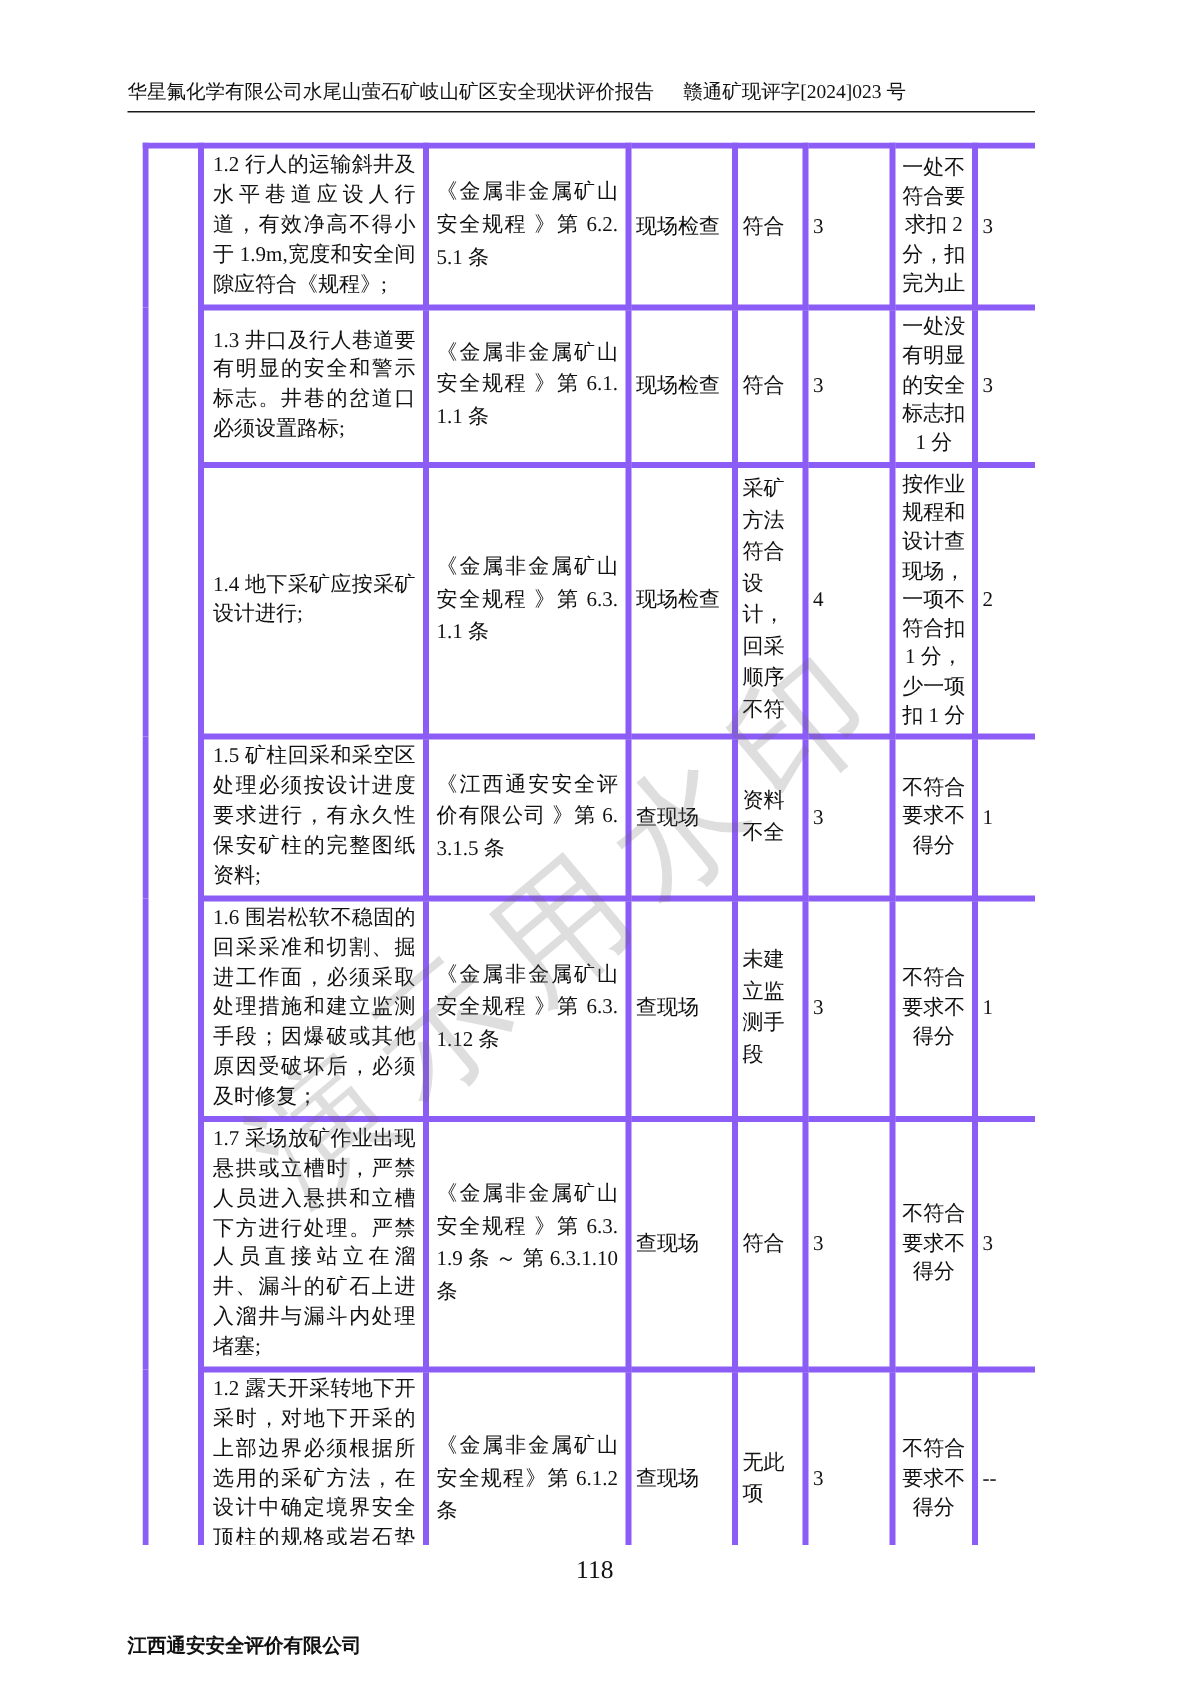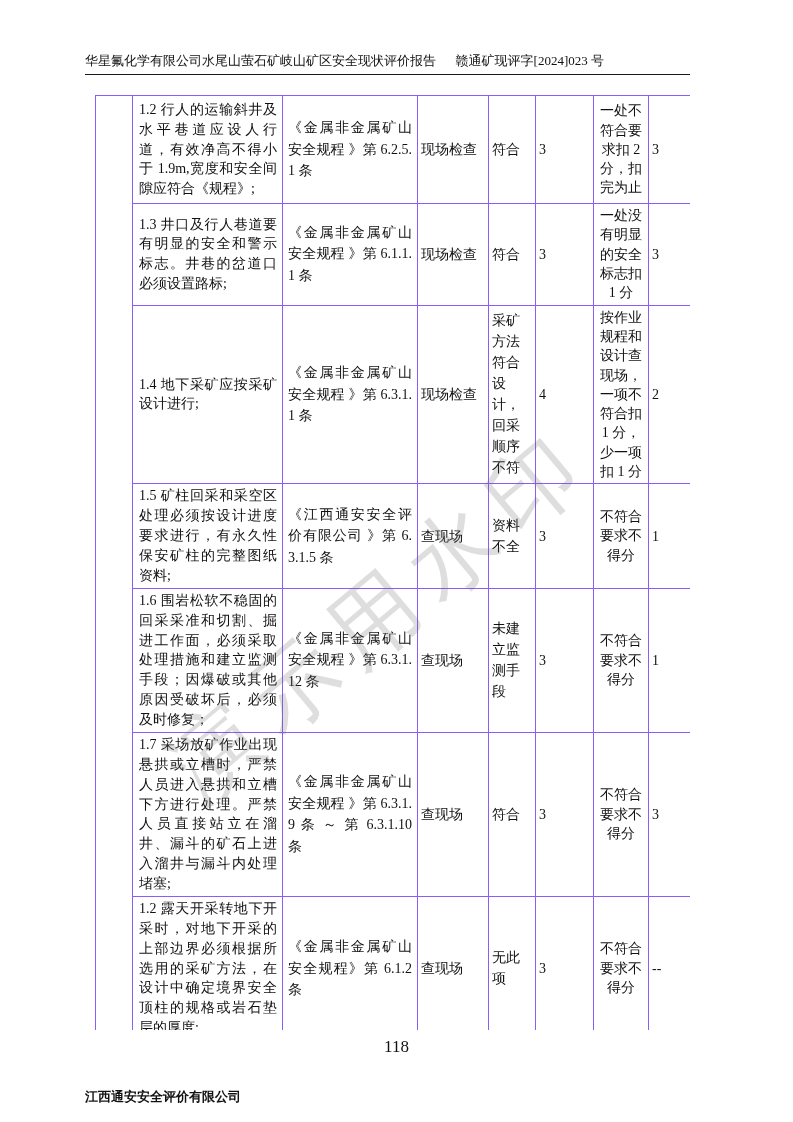--- a/index.html
+++ b/index.html
@@ -25,21 +25,21 @@
   table { border-collapse:collapse; table-layout:fixed; width:605px; }
   col.w-serial  { width:37px; }
   col.w-content { width:150px; }
   col.w-basis   { width:135px; }
   col.w-method  { width:71px; }
   col.w-result  { width:47px; }
   col.w-score   { width:58px; }
   col.w-deduct  { width:55px; }
   col.w-got     { width:52px; }
   td {
-    border:1px solid #8b5cf6;
+    border:4px solid #8b5cf6;
     font-size:14px;
     vertical-align:middle;
     padding:1px 3px;
     overflow:hidden;
     word-break:break-all;
   }
   .c-serial  { }
   .c-content { text-align:justify; line-height:1.42; padding:2px 5px 2px 6px; }
   .c-basis   { text-align:justify; line-height:1.55; padding:2px 5px; }
   .c-method, .c-result, .c-score, .c-got { text-align:left; line-height:1.5; }

